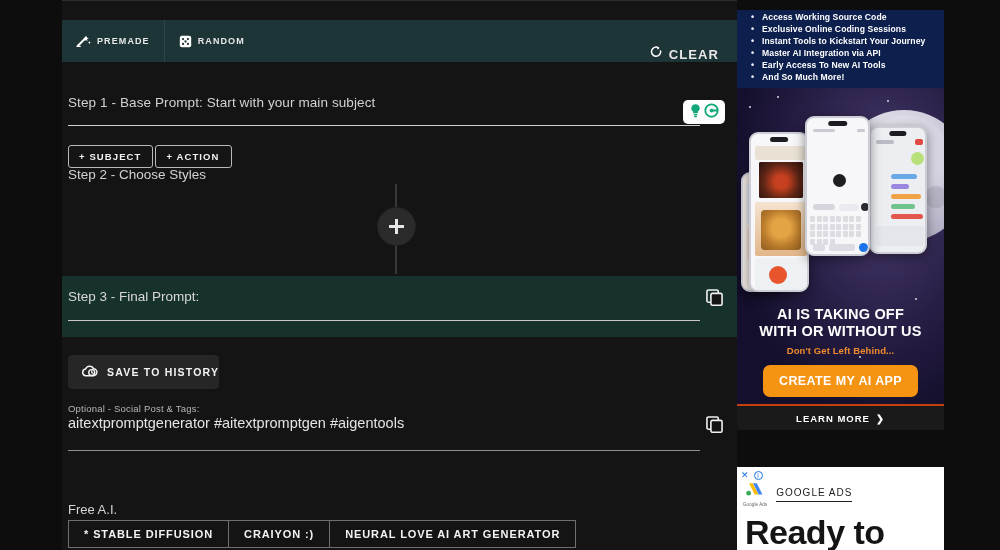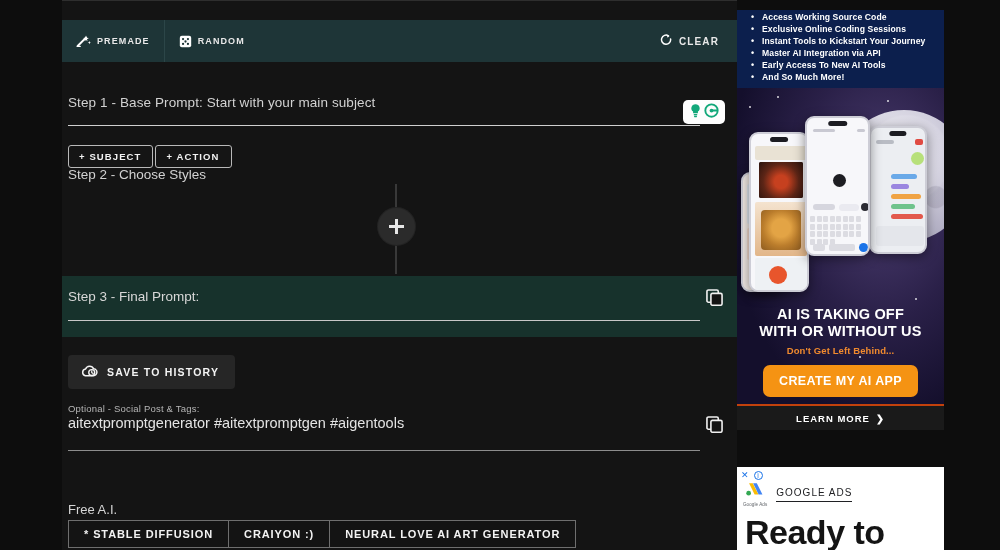--- a/index.html
+++ b/index.html
@@ -31,22 +31,22 @@
   .tool-btn {
     display: flex; align-items: center; gap: 6px;
     height: 42px; padding: 0 14px;
     color: #e8e8e8; font-size: 9px; font-weight: bold; letter-spacing: 1.1px;
     cursor: pointer; user-select: none;
   }
   .tool-btn + .tool-btn { border-left: 1px solid #2c4648; }
   .tool-btn svg { display: block; }
   .clear-btn {
     position: absolute; right: 10px; top: 0;
-    display: flex; align-items: center; gap: 6px; height: 42px; padding: 0 8px;
-    color: #e8e8e8; font-size: 10px; font-weight: bold; letter-spacing: 1.1px;
+    display: flex; align-items: flex-end; gap: 6px; height: 42px; padding: 0 8px;
+    color: #e8e8e8; font-size: 13px; font-weight: bold; letter-spacing: 1.1px;
     cursor: pointer; user-select: none;
   }
 
   
   .step1-label {
     position: absolute; left: 6px; top: 94px;
     color: #d2d2d2; font-size: 13.5px; letter-spacing: .1px;
   }
   .grammarly {
     position: absolute; right: 12px; top: 99px;
@@ -99,21 +99,21 @@
   }
   .final-rule {
     position: absolute; left: 6px; top: 44px; width: 632px; height: 0;
     border-bottom: 1px solid #c8c8c8;
   }
   .copy-icon { cursor: pointer; }
 
   .save-btn {
     position: absolute; left: 6px; top: 354px;
     display: inline-flex; align-items: center; gap: 9px;
-    background: #262626; border-radius: 4px; padding: 9px 16px 9px 13px;
+    background: #262626; border-radius: 4px; padding: 9px 0 9px 13px;
     color: #f4f4f4; font-size: 10.5px; font-weight: bold; letter-spacing: 1.2px;
     cursor: pointer; user-select: none;
   }
 
   .opt-label {
     position: absolute; left: 6px; top: 402px;
     color: #b6b6b6; font-size: 9.5px; letter-spacing: .2px;
   }
   .tags-text {
     position: absolute; left: 6px; top: 414px;

